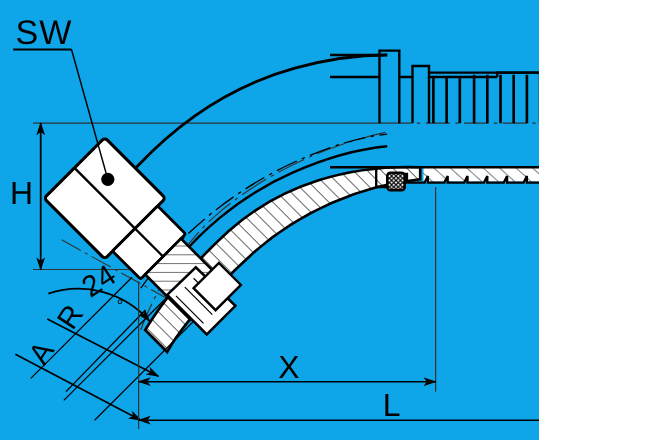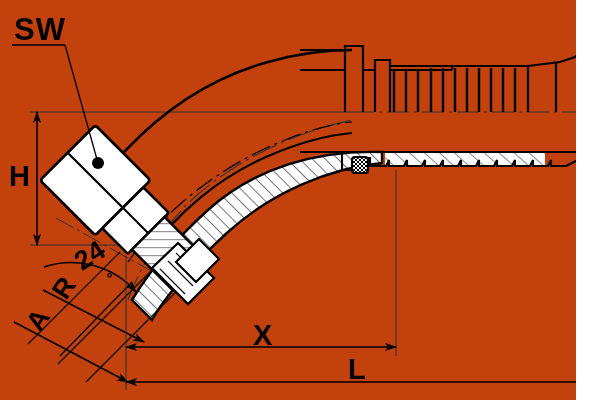--- a/index.html
+++ b/index.html
@@ -1,20 +1,19 @@
 <!DOCTYPE html>
 <html><head>
 <meta charset="utf-8">
 <style>
   html,body{margin:0;padding:0;background:#ffffff;}
   #stage{
-    position:relative;width:576px;height:400px;
-    background:#c2410c;overflow:hidden;
+    position:relative;width:490px;height:400px;
+    background:#0ea5e9;overflow:hidden;
     font-family:"Liberation Sans", sans-serif;
-    font-weight:bold;
   }
   svg{position:absolute;top:0;left:0;}
   .lbl{
     position:absolute;
     font-family:"Liberation Sans", sans-serif;
     color:#000;
     white-space:nowrap;
     user-select:none;
   }
 </style>

